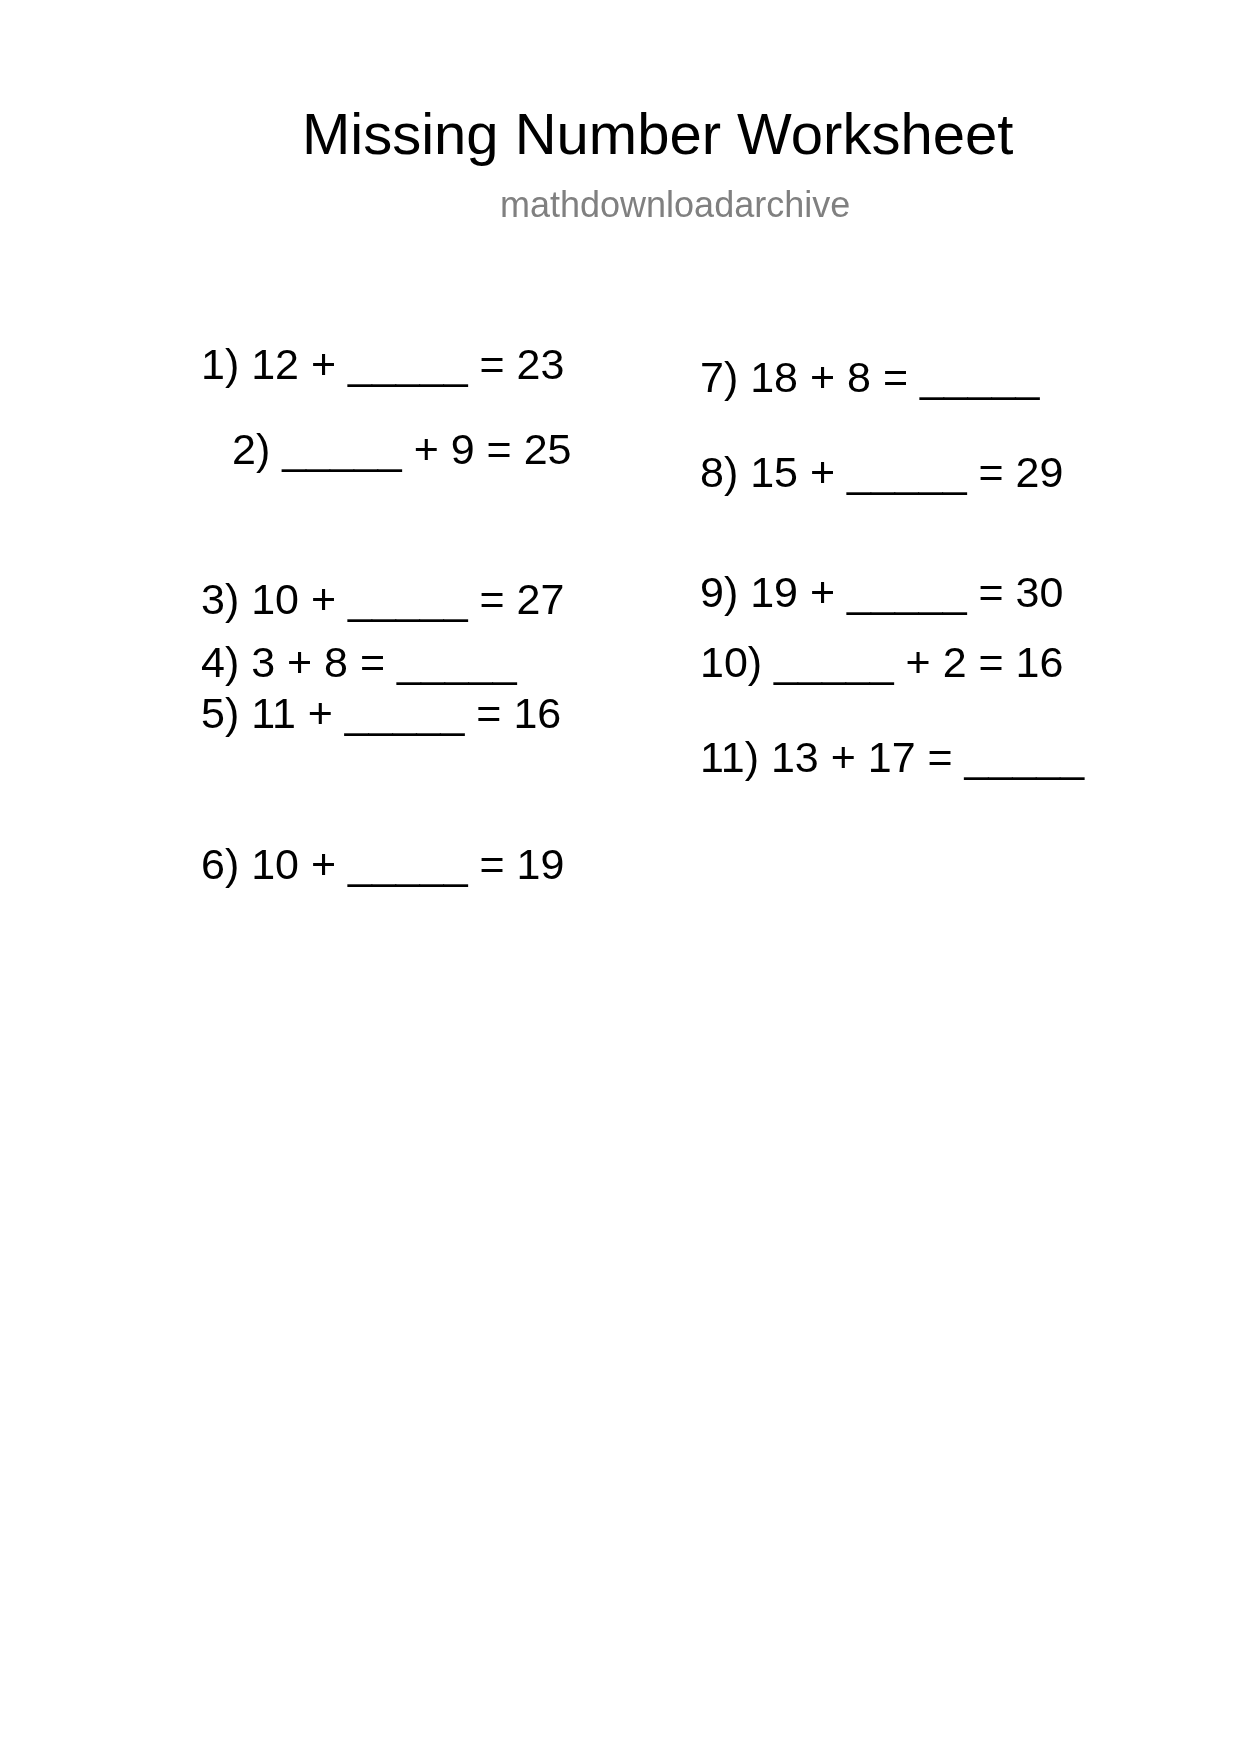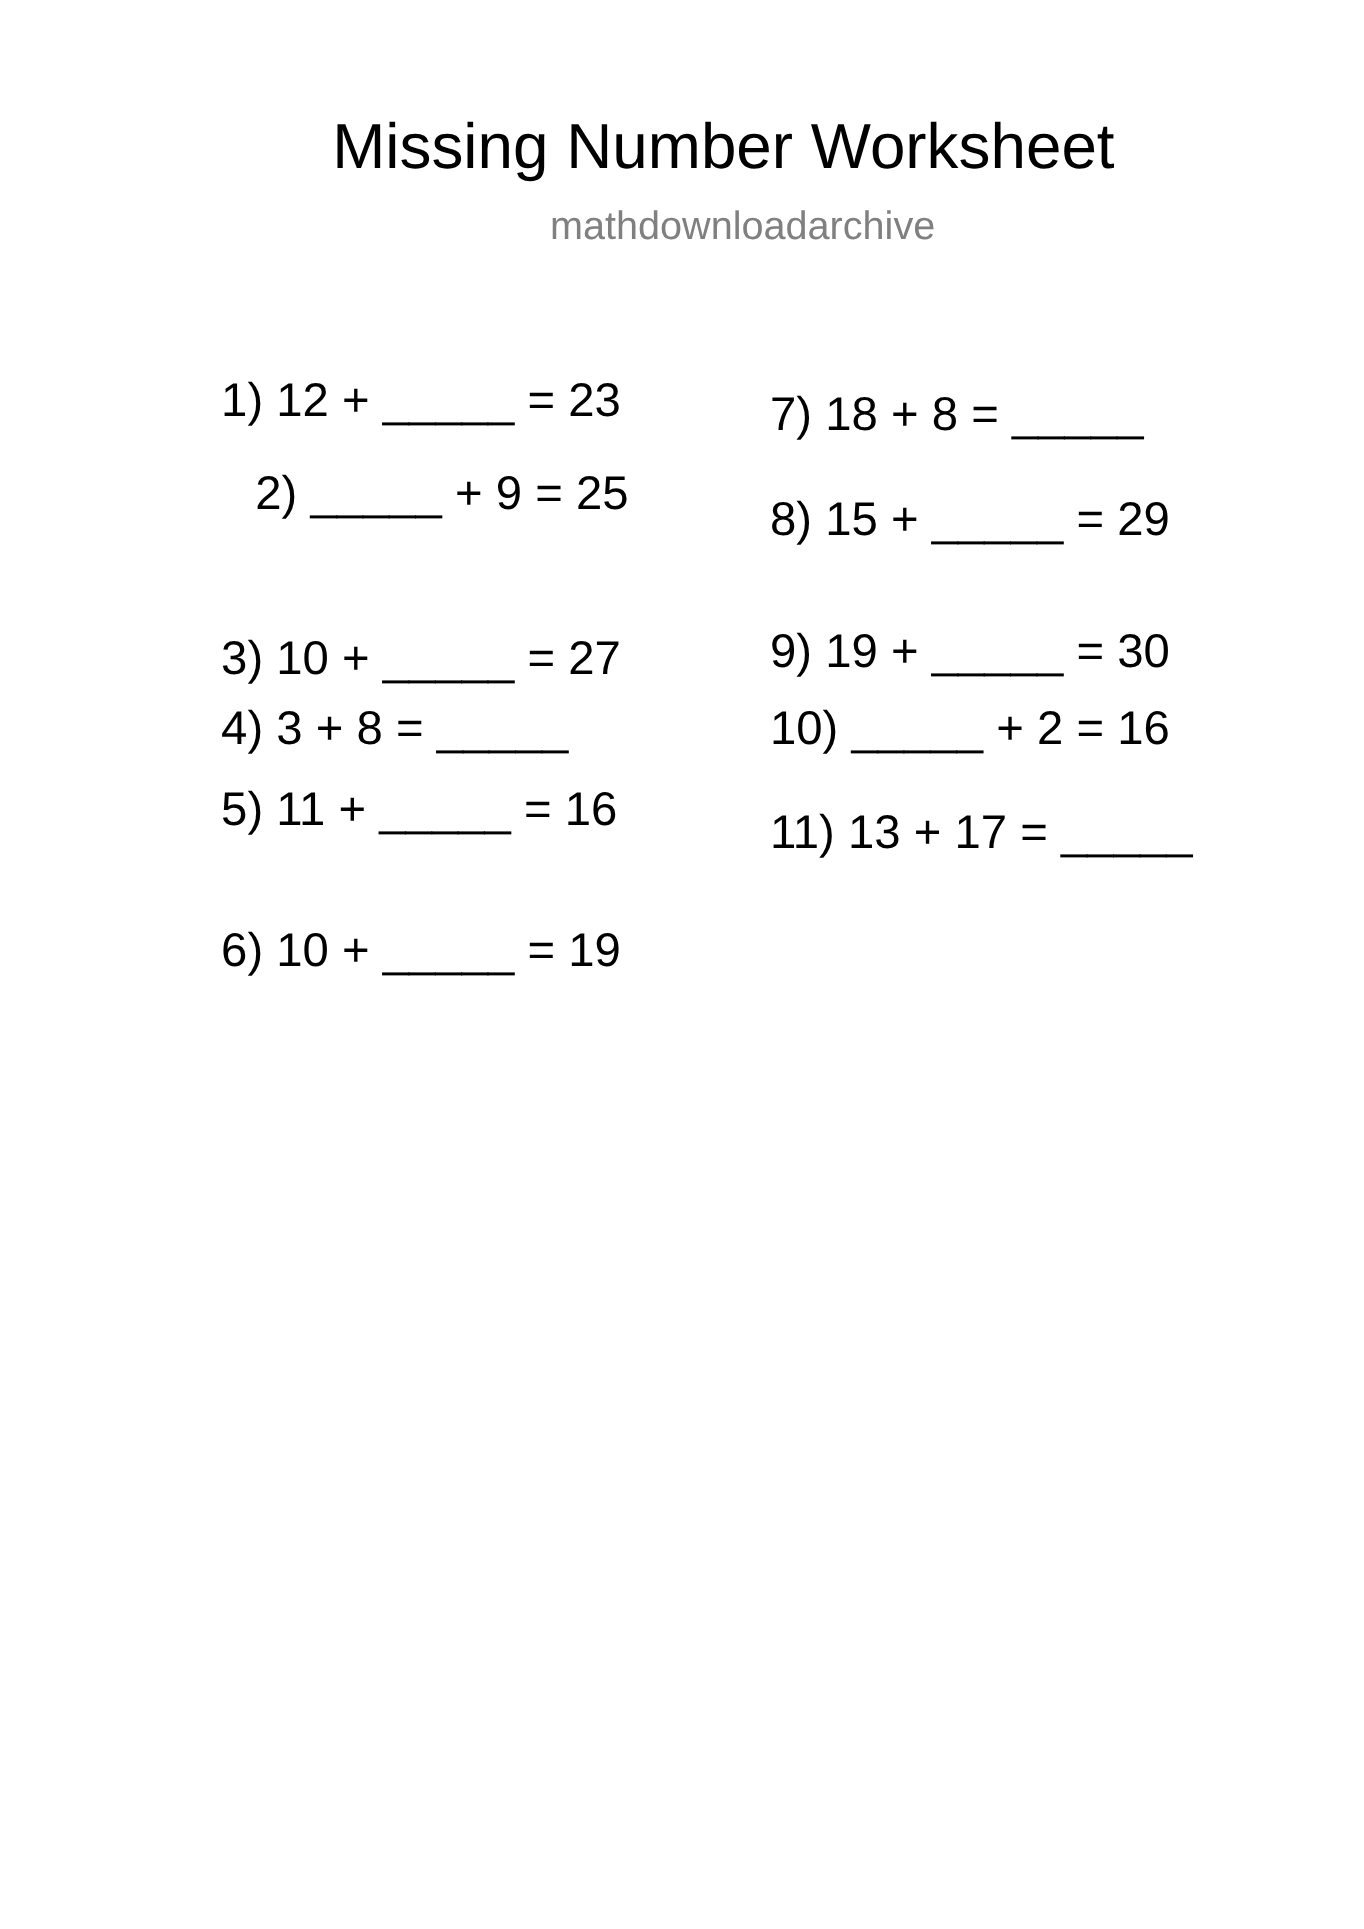--- a/index.html
+++ b/index.html
@@ -46,21 +46,21 @@
 
 <div>
   <div class="title">Missing Number Worksheet</div>
   <div class="subtitle">mathdownloadarchive</div>
 
   <div>
     <div class="problem" style="left:201px; top:339px;">1) 12 + _____ = 23</div>
     <div class="problem" style="left:201px; top:424px;margin-left:31px;">2) _____ + 9 = 25</div>
     <div class="problem" style="left:201px; top:574px;">3) 10 + _____ = 27</div>
     <div class="problem" style="left:201px; top:637px;">4) 3 + 8 = _____</div>
-    <div class="problem" style="left:201px; top:711px;text-align:center;">5) 11 + _____ = 16</div>
+    <div class="problem" style="left:201px; top:688px;text-align:center;">5) 11 + _____ = 16</div>
     <div class="problem" style="left:201px; top:827px;margin-top:12px;">6) 10 + _____ = 19</div>
   </div>
 
   <div>
     <div class="problem" style="left:700px; top:352px;">7) 18 + 8 = _____</div>
     <div class="problem" style="left:700px; top:447px;">8) 15 + _____ = 29</div>
     <div class="problem" style="left:700px; top:542px;margin-top:25px;">9) 19 + _____ = 30</div>
     <div class="problem" style="left:700px; top:637px;">10) _____ + 2 = 16</div>
     <div class="problem" style="left:700px; top:732px;">11) 13 + 17 = _____</div>
   </div>

